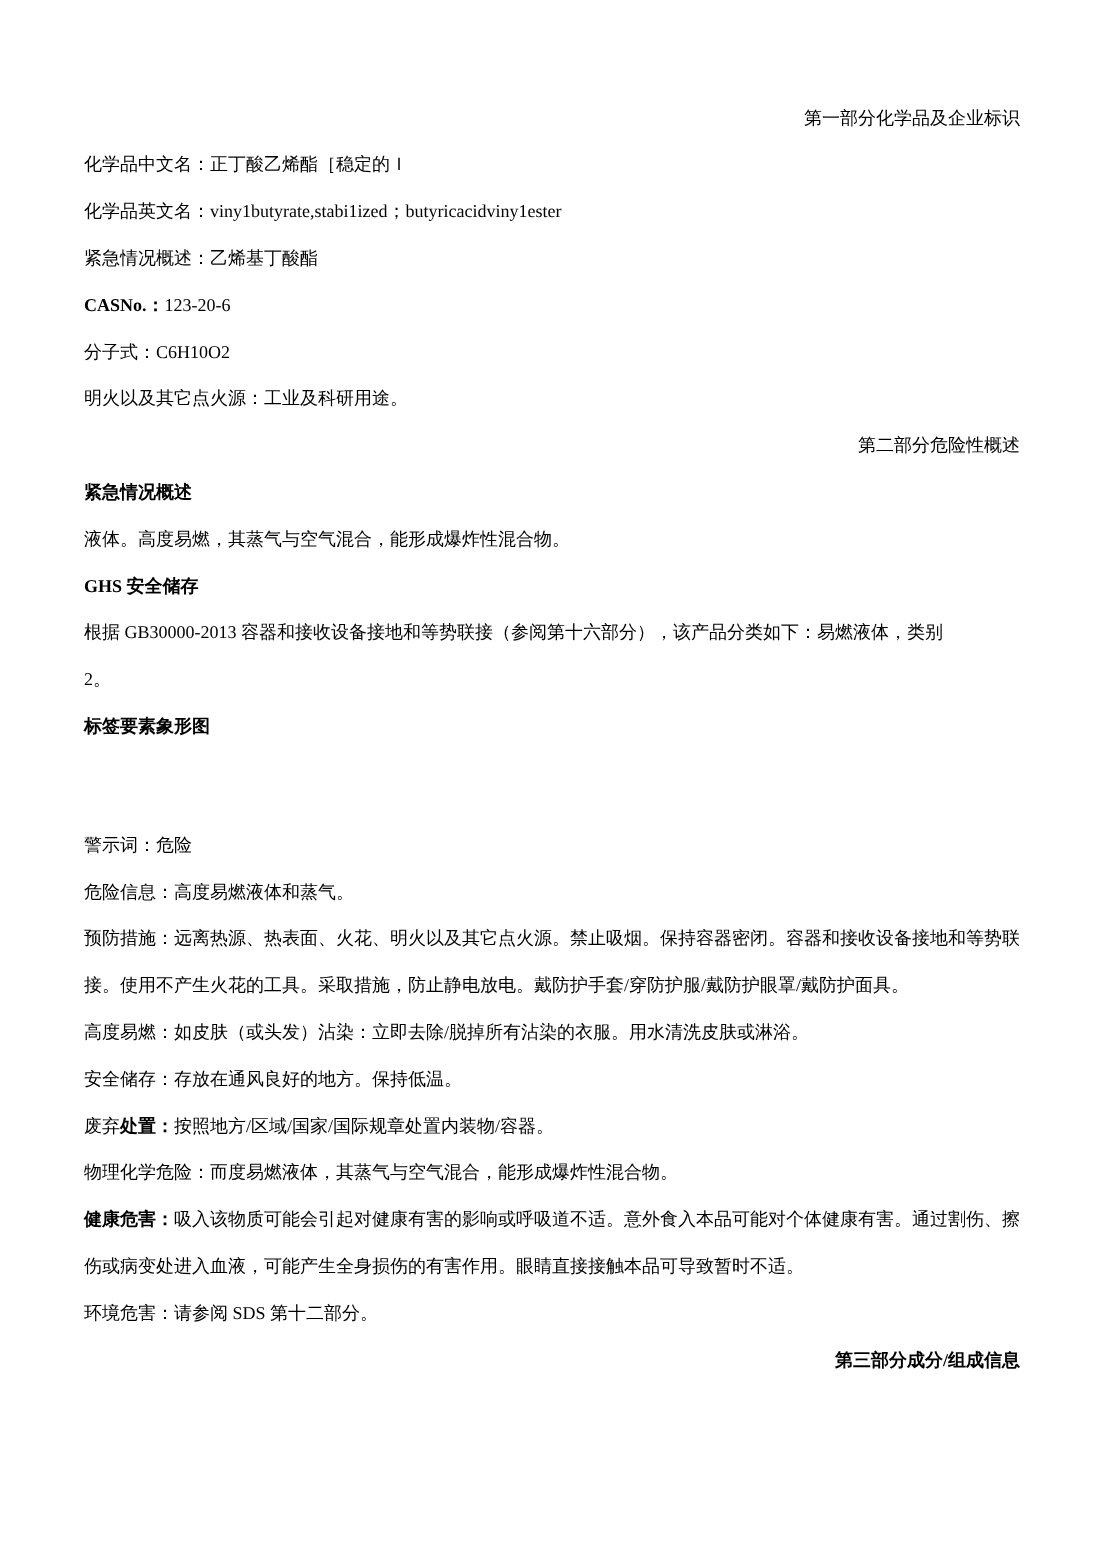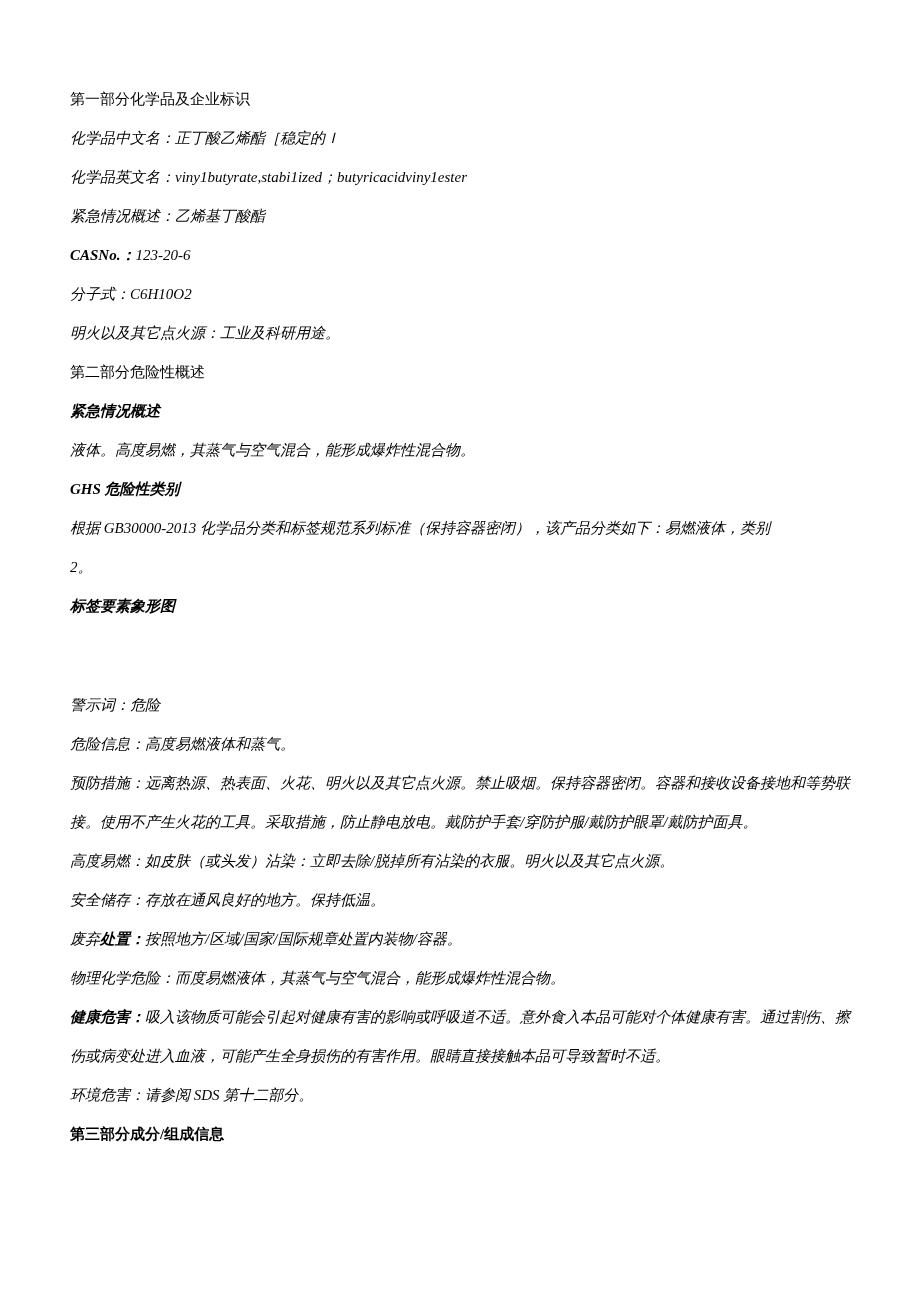--- a/index.html
+++ b/index.html
@@ -7,29 +7,28 @@
     font-size: 15px;
     line-height: 2.6;
     color: #000;
     background: #fff;
     margin: 0;
     padding: 80px 70px;
     width: 920px;
     box-sizing: border-box;
   }
   .section-title {
-    text-align: left;
+    text-align: right;
     font-family: "SimSun", "宋体", serif;
   }
   .section-title.bold {
     font-weight: bold;
   }
   .para {
     text-align: justify;
-    font-style: italic;
   }
   .bold {
     font-weight: bold;
   }
   .latin {
     font-family: "Times New Roman", serif;
   }
 </style>
 </head>
 <body>
@@ -60,25 +59,25 @@
   <span>明火以及其它点火源：</span><span>工业及科研用途。</span>
 </div>
 
 <div class="section-title">第二部分危险性概述</div>
 
 <div class="para bold">紧急情况概述</div>
 
 <div class="para">液体。高度易燃，其蒸气与空气混合，能形成爆炸性混合物。</div>
 
 <div class="para bold">
-  <span class="latin">GHS</span><span> 危险性类别</span>
+  <span class="latin">GHS</span><span> 安全储存</span>
 </div>
 
 <div class="para">
-  <span>根据 </span><span class="latin">GB30000-2013</span><span> 化学品分类和标签规范系列标准（保持容器密闭），该产品分类如下：易燃液体，类别</span>
+  <span>根据 </span><span class="latin">GB30000-2013</span><span> 容器和接收设备接地和等势联接（参阅第十六部分），该产品分类如下：易燃液体，类别</span>
 </div>
 <div class="para">
   <span class="latin">2。</span>
 </div>
 
 <div class="para bold">标签要素象形图</div>
 
 <div style="height:60px"></div>
 
 <div class="para">
@@ -87,21 +86,21 @@
 
 <div class="para">
   <span>危险信息：</span><span>高度易燃液体和蒸气。</span>
 </div>
 
 <div class="para">
   <span>预防措施：</span><span>远离热源、热表面、火花、明火以及其它点火源。禁止吸烟。保持容器密闭。容器和接收设备接地和等势联接。使用不产生火花的工具。采取措施，防止静电放电。戴防护手套/穿防护服/戴防护眼罩/戴防护面具。</span>
 </div>
 
 <div class="para">
-  <span>高度易燃：</span><span>如皮肤（或头发）沾染：立即去除/脱掉所有沾染的衣服。明火以及其它点火源。</span>
+  <span>高度易燃：</span><span>如皮肤（或头发）沾染：立即去除/脱掉所有沾染的衣服。用水清洗皮肤或淋浴。</span>
 </div>
 
 <div class="para">
   <span>安全储存：</span><span>存放在通风良好的地方。保持低温。</span>
 </div>
 
 <div class="para">
   <span>废弃</span><span class="bold">处置：</span><span>按照地方/区域/国家/国际规章处置内装物/容器。</span>
 </div>
 

